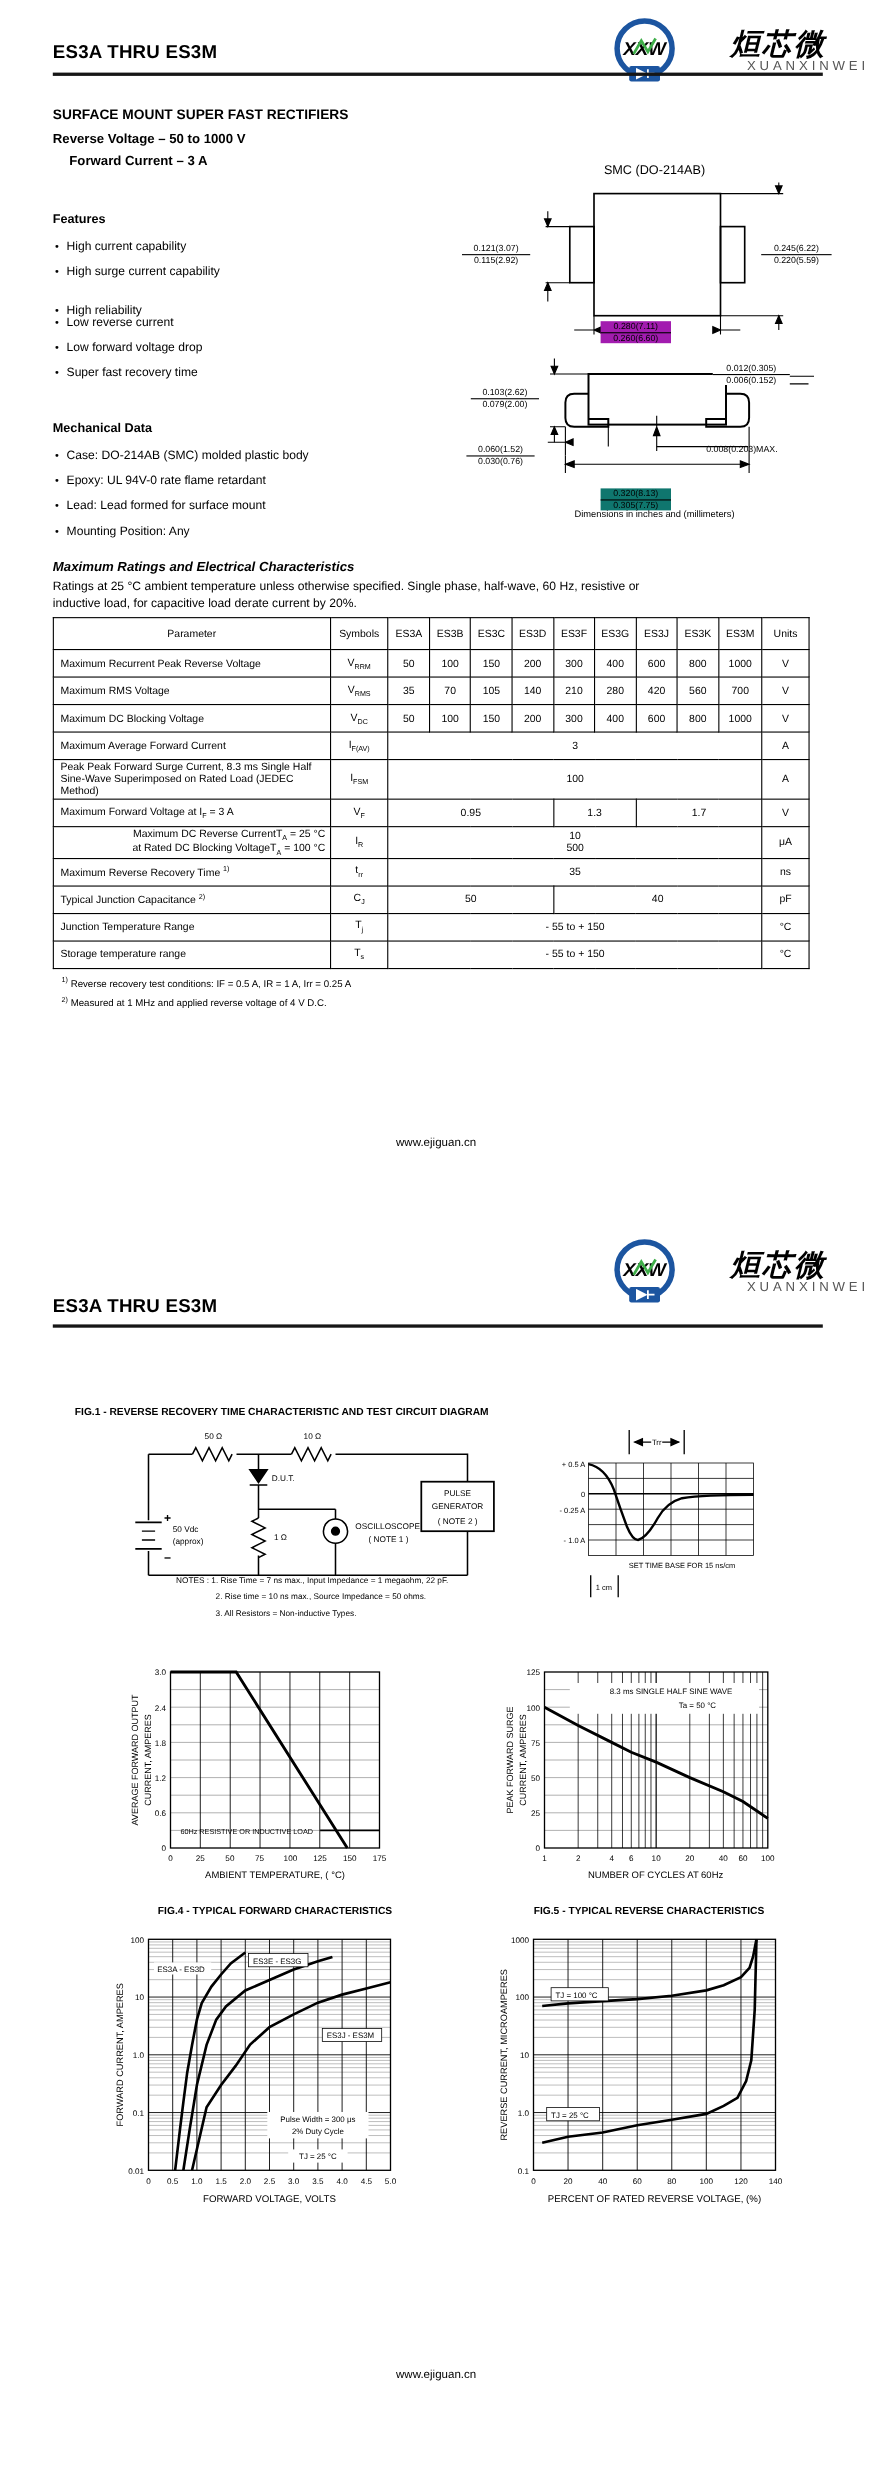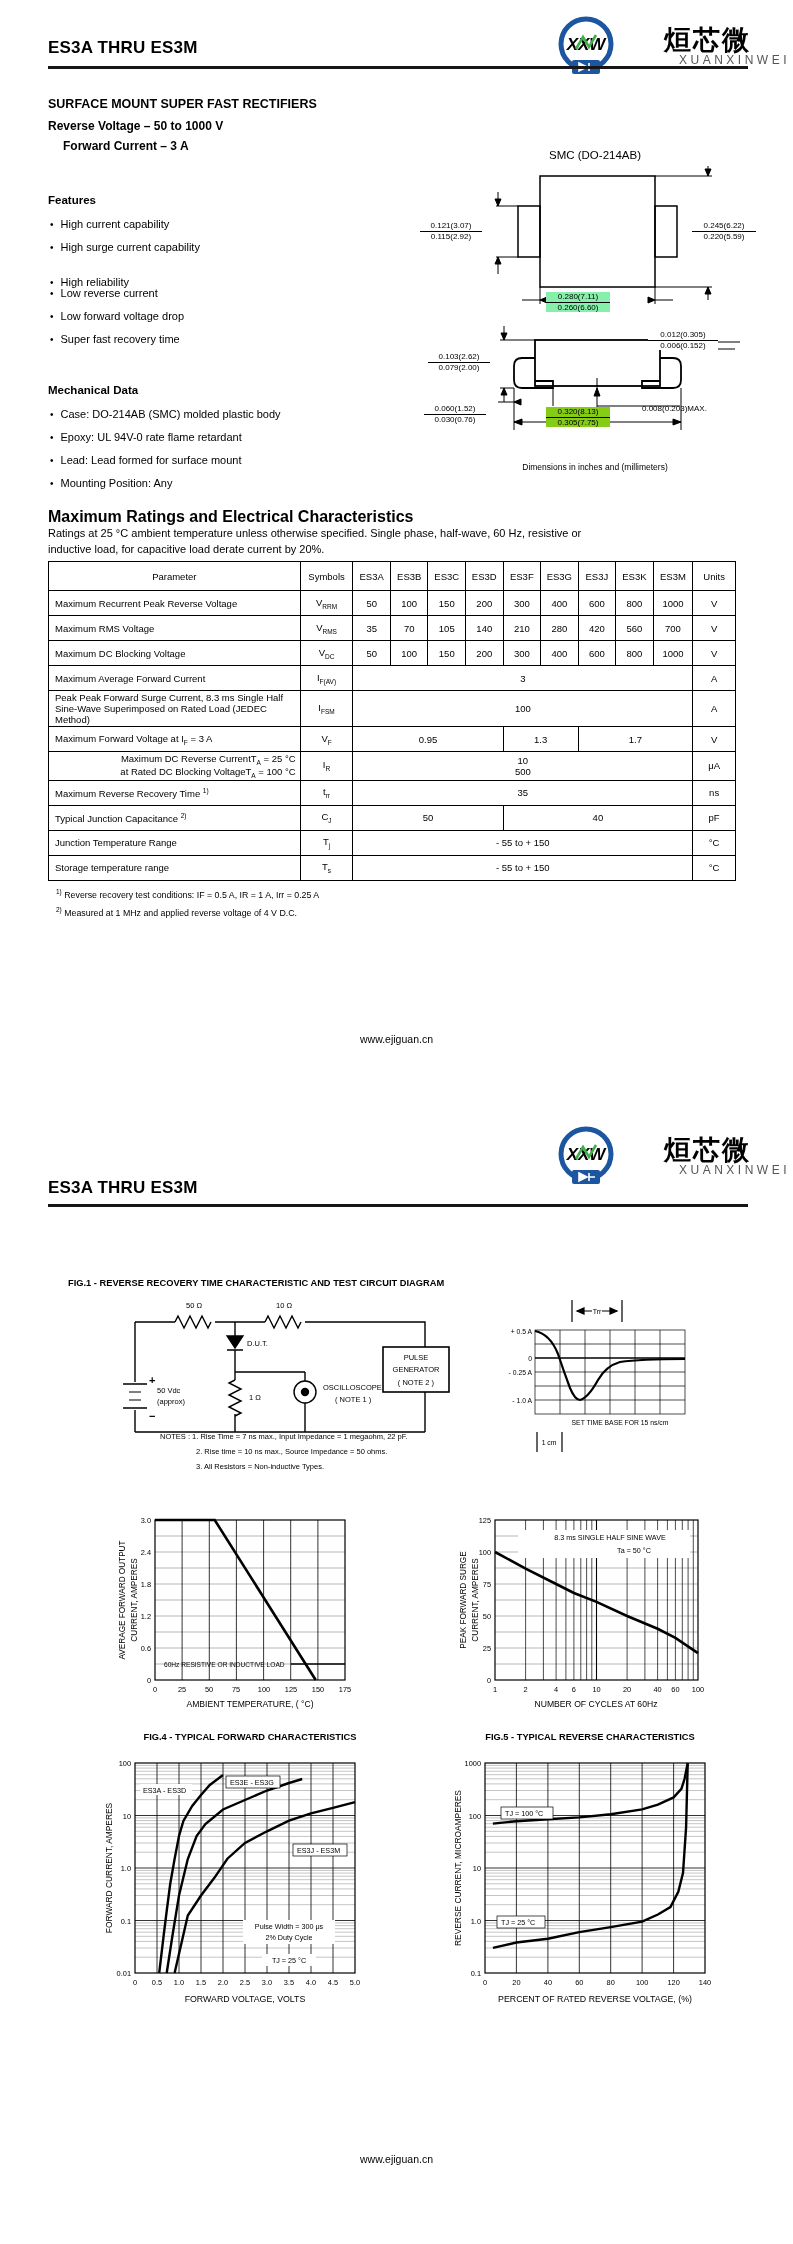--- a/index.html
+++ b/index.html
@@ -28,21 +28,21 @@
   table.ratings sup{font-size:6.5px;}
   .prow{display:flex;justify-content:flex-end;}
   .fnote{font-size:8.8px;}
   .fnote sup{font-size:6.5px;}
   .footer{font-size:10.5px;text-align:center;width:793px;left:0;}
   .fig-title{font-size:9.3px;font-weight:bold;text-align:center;line-height:15px;}
   .fig-note{font-size:7.5px;}
   svg{font-family:"Liberation Sans",sans-serif;}
   svg text{fill:#000;}
   .logo{position:absolute;left:556px;display:flex;align-items:center;gap:36px;}
-  .logo-cn{font-size:27px;font-weight:bold;line-height:27px;letter-spacing:2px;}
+  .logo-cn{font-size:27px;font-weight:bold;line-height:27px;letter-spacing:2px;font-style:italic;}
   .logo-en{font-size:12px;color:#555;letter-spacing:3.5px;line-height:13px;margin-left:15px;}
 </style>
 </head>
 <body>
 
 <div class="sheet">
 
   <div class="logo" style="top:16px;">
     <svg width="64" height="62" viewBox="0 0 64 62">
       <circle cx="30" cy="28" r="25" fill="#fff" stroke="#1c55a0" stroke-width="5"></circle>
@@ -84,21 +84,21 @@
     </g>
   </svg>
   <div class="abs dim" style="left:420px;top:221px;width:62px;">
     <div class="top">0.121(3.07)</div>
     <div>0.115(2.92)</div>
   </div>
   <div class="abs dim" style="left:692px;top:221px;width:64px;">
     <div class="top">0.245(6.22)</div>
     <div>0.220(5.59)</div>
   </div>
-  <div class="abs dim" style="left:546px;top:292px;width:64px;background:#86efac;">
+  <div class="abs dim" style="left:546px;top:292px;width:64px;background:#a21caf;">
     <div class="top">0.280(7.11)</div>
     <div>0.260(6.60)</div>
   </div>
 
   <svg class="abs" style="left:440px;top:318px;" width="310" height="130" viewBox="0 0 310 130">
     <g stroke="#000" fill="none" stroke-width="1.8">
       <rect x="95" y="22" width="125" height="46"></rect>
       <path d="M95,40 H82 Q74,40 74,48 V62 Q74,70 82,70 H113 V63 H95"></path>
       <path d="M220,40 H233 Q241,40 241,48 V62 Q241,70 233,70 H202 V63 H220"></path>
     </g>
@@ -124,41 +124,41 @@
     <div class="top">0.103(2.62)</div>
     <div>0.079(2.00)</div>
   </div>
   <div class="abs dim" style="left:424px;top:404px;width:62px;">
     <div class="top">0.060(1.52)</div>
     <div>0.030(0.76)</div>
   </div>
   <div class="abs dim" style="left:642px;top:404px;width:90px;text-align:left;">
     <div>0.008(0.203)MAX.</div>
   </div>
-  <div class="abs dim" style="left:546px;top:407px;width:64px;background:#84cc16;">
+  <div class="abs dim" style="left:546px;top:444px;width:64px;background:#0f766e;">
     <div class="top">0.320(8.13)</div>
     <div>0.305(7.75)</div>
   </div>
   <div class="abs pkg-note" style="left:440px;top:462px;width:310px;">Dimensions in inches and (millimeters)</div>
 
   <div class="abs sec-head" style="left:48px;top:194px;">Features</div>
   <div class="bullet-row" style="top:218px;"><span class="dot">•</span><span>High current capability</span></div>
   <div class="bullet-row" style="top:241px;"><span class="dot">•</span><span>High surge current capability</span></div>
   <div class="bullet-row" style="top:276px;"><span class="dot">•</span><span>High reliability</span></div>
   <div class="bullet-row" style="top:287px;"><span class="dot">•</span><span>Low reverse current</span></div>
   <div class="bullet-row" style="top:310px;"><span class="dot">•</span><span>Low forward voltage drop</span></div>
   <div class="bullet-row" style="top:333px;"><span class="dot">•</span><span>Super fast recovery time</span></div>
 
   <div class="abs sec-head" style="left:48px;top:384px;">Mechanical Data</div>
   <div class="bullet-row" style="top:408px;"><span class="dot">•</span><span>Case: DO-214AB (SMC) molded plastic body</span></div>
   <div class="bullet-row" style="top:431px;"><span class="dot">•</span><span>Epoxy: UL 94V-0 rate flame retardant</span></div>
   <div class="bullet-row" style="top:454px;"><span class="dot">•</span><span>Lead: Lead formed for surface mount</span></div>
   <div class="bullet-row" style="top:477px;"><span class="dot">•</span><span>Mounting Position: Any</span></div>
 
-  <div class="abs sec-head" style="left:48px;top:508px;font-size:16px;">Maximum Ratings and Electrical Characteristics</div>
+  <div class="abs sec-head" style="left:48px;top:508px;font-size:12px;font-style:italic;">Maximum Ratings and Electrical Characteristics</div>
   <div class="abs desc" style="left:48px;top:527px;">Ratings at 25 °C ambient temperature unless otherwise specified. Single phase, half-wave, 60 Hz, resistive or</div>
   <div class="abs desc" style="left:48px;top:543px;">inductive load, for capacitive load derate current by 20%.</div>
 
   <table id="ratings" class="ratings abs" style="left:48px;top:561px;width:688px;">
     <colgroup>
       <col style="width:248px;">
         <col style="width:52px;">
       <col style="width:37px;">
         <col style="width:37px;">
         <col style="width:37px;">

